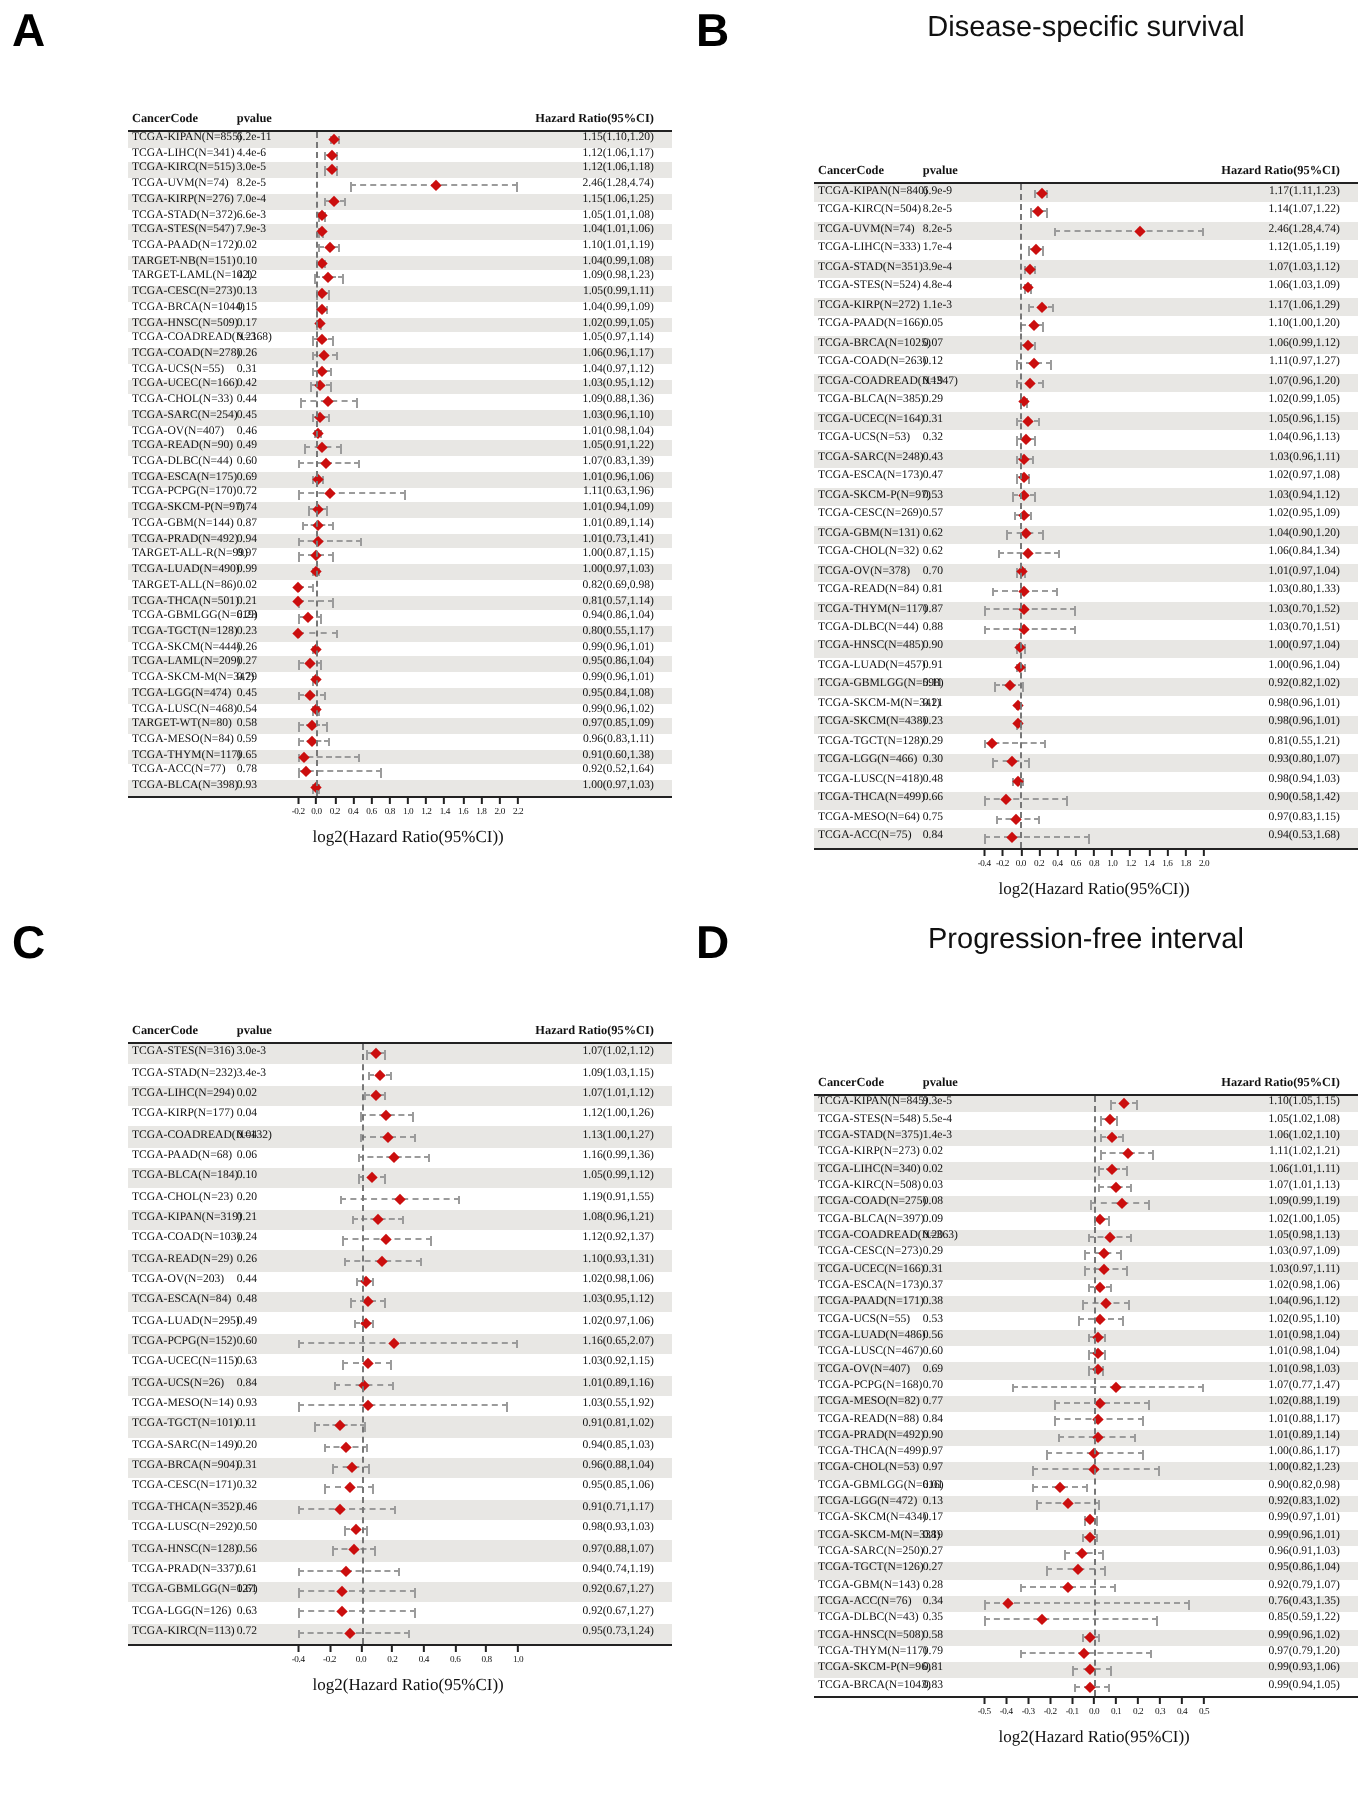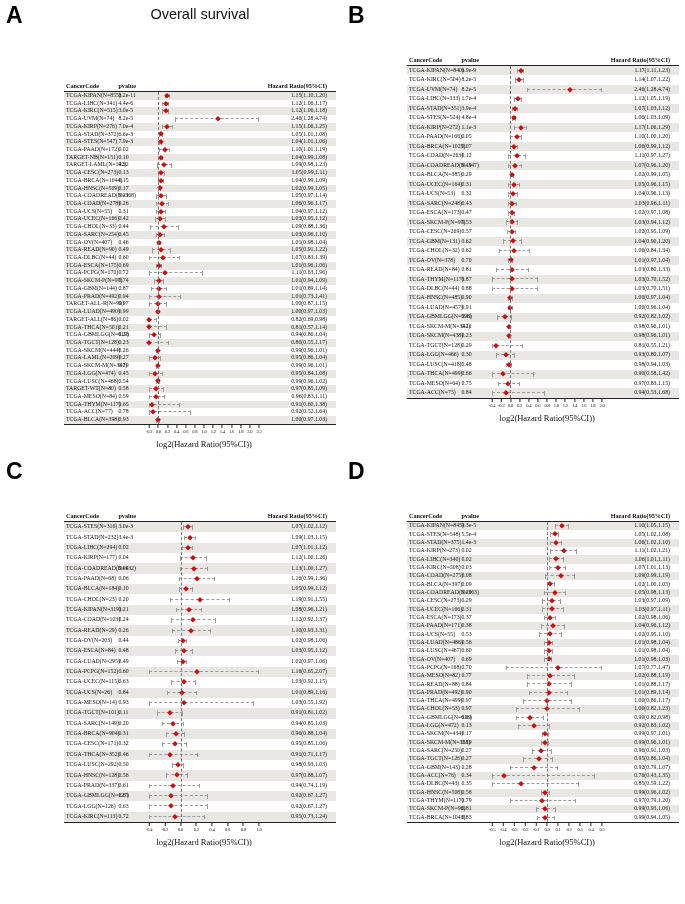--- a/index.html
+++ b/index.html
@@ -36,21 +36,20 @@
   .xlabel{width:43%;margin-left:30%;text-align:center;white-space:nowrap;font-size:8.5px;margin-top:1px}
 </style>
 </head>
 <body>
 
 <div class="grid">
 
   <section class="panel">
     <span class="letter">A</span>
     <div class="tablewrap">
-      <h2 class="title">Overall survival</h2>
       <div class="forest">
         <div class="thead">
           <span class="c-code">CancerCode</span>
           <span class="c-p">pvalue</span>
           <span class="c-plot"></span>
           <span class="c-hr">Hazard Ratio(95%CI)</span>
         </div>
         <div class="tbody top">
             <div class="row">
               <span class="c-code">TCGA-KIPAN(N=855)</span>
@@ -498,20 +497,21 @@
             </div>
           </div>
         <div class="xlabel">log2(Hazard Ratio(95%CI))</div>
       </div>
     </div>
   </section>
 
   <section class="panel">
     <span class="letter">B</span>
     <div class="tablewrap">
+      <h2 class="title">Disease-specific survival</h2>
       <div class="forest">
         <div class="thead">
           <span class="c-code">CancerCode</span>
           <span class="c-p">pvalue</span>
           <span class="c-plot"></span>
           <span class="c-hr">Hazard Ratio(95%CI)</span>
         </div>
         <div class="tbody top">
             <div class="row">
               <span class="c-code">TCGA-KIPAN(N=840)</span>
@@ -1202,20 +1202,21 @@
             </div>
           </div>
         <div class="xlabel">log2(Hazard Ratio(95%CI))</div>
       </div>
     </div>
   </section>
 
   <section class="panel">
     <span class="letter">D</span>
     <div class="tablewrap">
+      <h2 class="title">Progression-free interval</h2>
       <div class="forest">
         <div class="thead">
           <span class="c-code">CancerCode</span>
           <span class="c-p">pvalue</span>
           <span class="c-plot"></span>
           <span class="c-hr">Hazard Ratio(95%CI)</span>
         </div>
         <div class="tbody bot">
             <div class="row">
               <span class="c-code">TCGA-KIPAN(N=845)</span>

